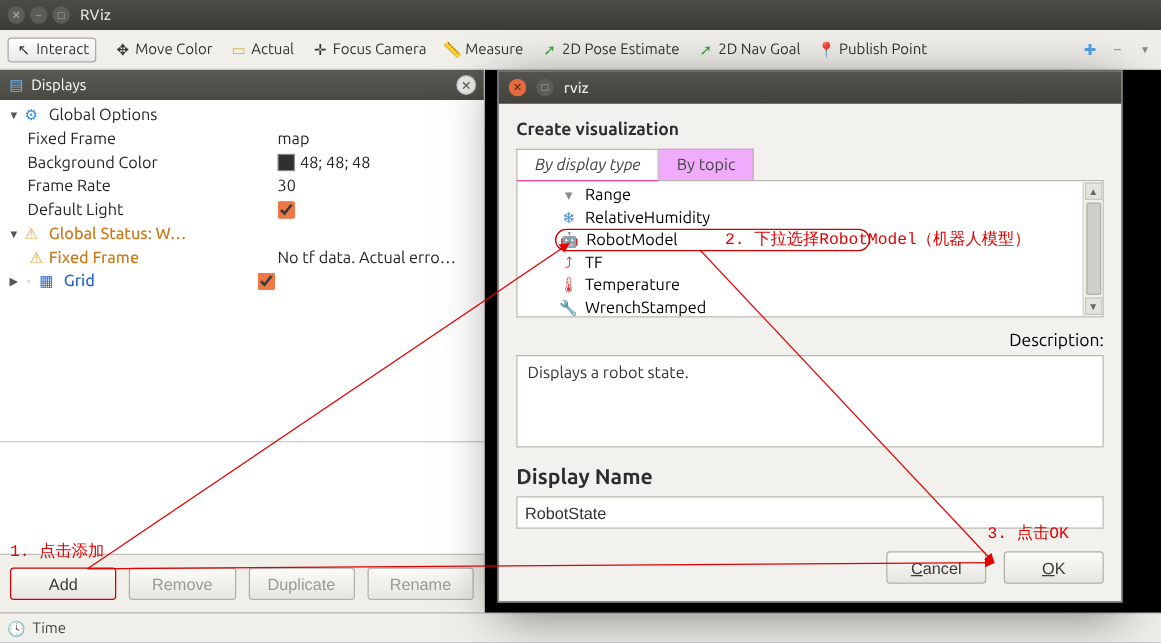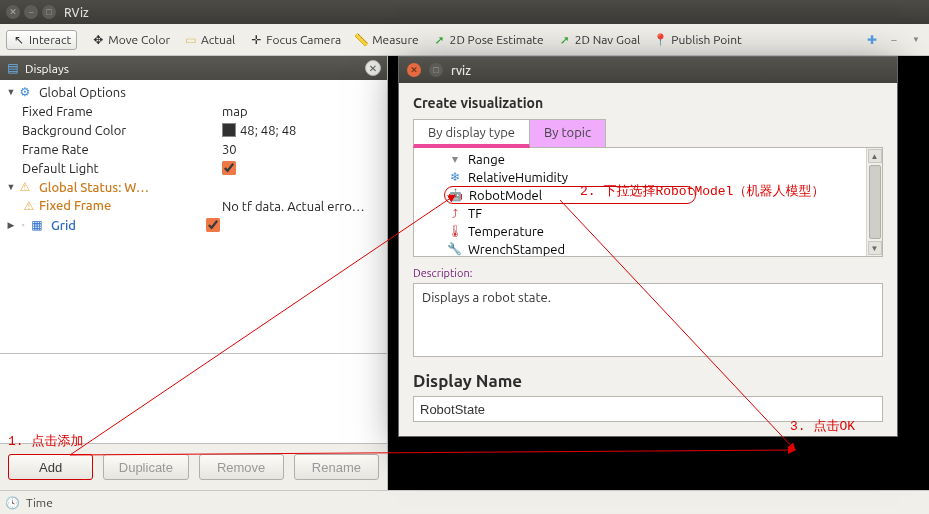--- a/index.html
+++ b/index.html
@@ -46,31 +46,31 @@
     .bottom-bar { height: 24px; border-top: 1px solid #c8c8c8; background: #f0efea; display: flex; align-items: center; padding: 0 6px; gap: 6px; font-size: 12px; color: #444;}
 
     
     .dialog { position: absolute; left: 398px; top: 56px; width: 500px; background: #f2f1ee; border: 1px solid #666; box-shadow: 0 10px 40px rgba(0,0,0,.5); }
     .titlebar-dlg { height: 26px; background: linear-gradient(#54534e,#42413c); display: flex; align-items: center; padding: 0 8px; gap: 8px; }
     .dlg-title { color: #e8e8e4; font-size: 12px; font-weight: 500; }
     .dlg-body { padding: 12px 14px 14px; }
     .dlg-heading { font-weight: 700; font-size: 14px; color: #2d2d2d; margin-bottom: 8px; }
     .tabs { display: flex; }
     .tab { border: 1px solid #b8b7b0; border-bottom: none; padding: 5px 14px; background: #f0abfc; color: #444; cursor: pointer; font-size: 13px; }
-    .tab.active { background: #fff; border-bottom: 4px solid #ec4899; margin-bottom: -1px; }
+    .tab.active { background: #fff; border-bottom: 1px solid #ec4899; margin-bottom: -1px; font-style: italic; }
     .tab + .tab { border-left: none; }
     .tab-pane { border: 1px solid #b8b7b0; background: #fff; height: 110px; overflow: hidden; display: flex; }
     .tree-list { flex: 1; padding: 2px 0; font-size: 13px; }
     .tree-list .item { display: flex; align-items: center; height: 18px; padding-left: 34px; gap: 6px; cursor:pointer; }
     .tree-list .item.sel { border: 1px solid #d00000; border-radius: 10px; margin: 0 170px 0 30px; padding-left: 4px; }
     .scrollbar { width: 16px; background: #f0efe9; border-left: 1px solid #d5d4ce; display: flex; flex-direction: column; align-items: center; }
     .sb-btn { height: 14px; width: 14px; background: #e4e3dd; border: 1px solid #c7c6c0; margin: 1px 0; font-size: 8px; display:flex;align-items:center;justify-content:center;color:#666;}
     .sb-thumb { flex:1; width: 12px; background: #cfcec8; border: 1px solid #b0afa8; border-radius: 2px; margin: 1px 0; }
 
-    .field-label { margin-top: 10px; font-size: 11px; color: #701a75; }
+    .field-label { margin-top: 10px; font-size: 14px; color: #000000; text-align: right; }
     .desc-box { margin-top: 4px; height: 74px; border: 1px solid #b8b7b0; background: #fff; padding: 6px 8px; font-size: 13px; color: #333; }
     .name-label { margin-top: 14px; font-weight: 700; font-size: 17px; color: #2d2d2d; }
     .name-input { margin-top: 6px; width: 100%; height: 26px; border: 1px solid #b8b7b0; background: #fff; padding: 0 6px; font-size: 13px; color: #333; outline: none; }
 
     .dlg-buttons { display: flex; gap: 14px; justify-content: flex-end; margin-top: 18px; }
     .dlg-btn { width: 80px; height: 26px; border: 1px solid #b0afa8; background: linear-gradient(#fcfbf7,#e6e5e0); border-radius: 3px; cursor: pointer; font-size: 13px; color: #3a3a3a; }
 
     
     .svg-overlay { position: absolute; top: 0; left: 0; width: 929px; height: 514px; pointer-events: none; }
     .anno-text { font-family: Consolas, "Courier New", monospace; font-size: 13px; fill: #e00000; }
@@ -184,22 +184,22 @@
         <div class="row indent0">
           <div class="label"><span class="arrow">▶</span><span class="arrow" style="color:#999;">◦</span><span class="small-icon icon-grid">▦</span>&nbsp;<span class="blue">Grid</span></div>
           <div class="value">
               <input type="checkbox" class="chk" checked="" style="">
             </div>
         </div>
       </div>
       <div style="height:90px; border-bottom:1px solid #c0c0c0; background:#fff;"></div>
       <div class="panel-buttons">
         <button class="btn add-highlight">Add</button>
+        <button class="btn" disabled="">Remove</button>
         <button class="btn" disabled="">Duplicate</button>
-        <button class="btn" disabled="">Remove</button>
         <button class="btn" disabled="">Rename</button>
       </div>
     </div>
     <div class="viewport"></div>
   </div>
 
   <div class="bottom-bar">
     <span class="small-icon">🕓</span>
     <span>Time</span>
   </div>
@@ -247,20 +247,24 @@
       <div class="scrollbar">
         <div class="sb-btn">▲</div>
         <div class="sb-thumb"></div>
         <div class="sb-btn">▼</div>
       </div>
     </div>
     <div class="field-label">Description:</div>
     <div class="desc-box">Displays a robot state.</div>
     <div class="name-label">Display Name</div>
     <input class="name-input" value="RobotState" style="">
+    <div class="dlg-buttons">
+      <button class="dlg-btn"><span style="text-decoration:underline">C</span>ancel</button>
+      <button class="dlg-btn"><span style="text-decoration:underline">O</span>K</button>
+    </div>
   </div>
 </div>
 
 <svg class="svg-overlay">
   <defs>
     <marker id="arr" markerWidth="8" markerHeight="8" refX="7" refY="4" orient="auto">
       <path d="M0,0 L8,4 L0,8 Z" fill="#e00000"></path>
     </marker>
   </defs>
   <line x1="70" y1="455" x2="455" y2="195" stroke="#e00000" stroke-width="1" marker-end="url(#arr)"></line>

